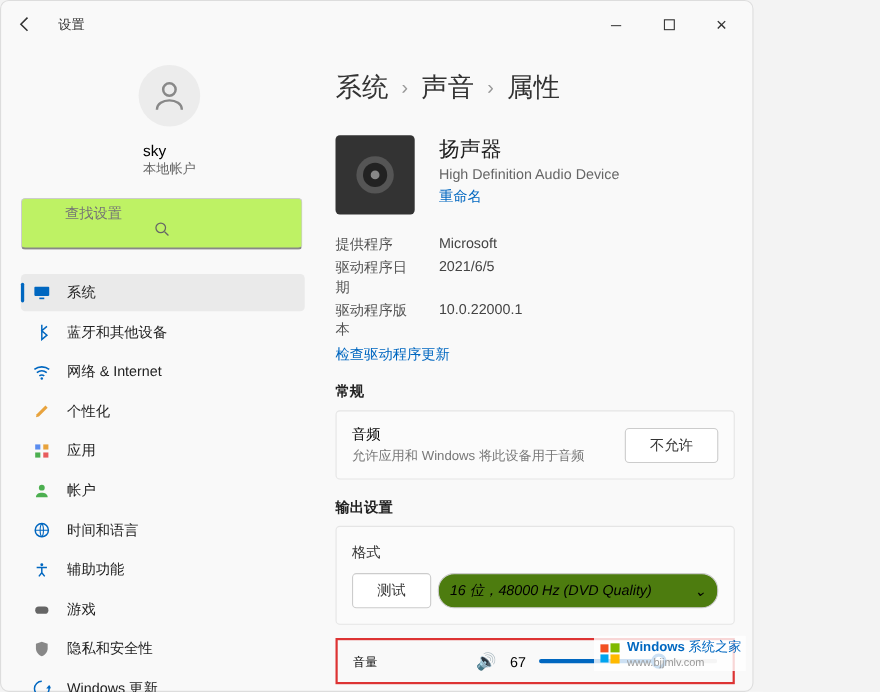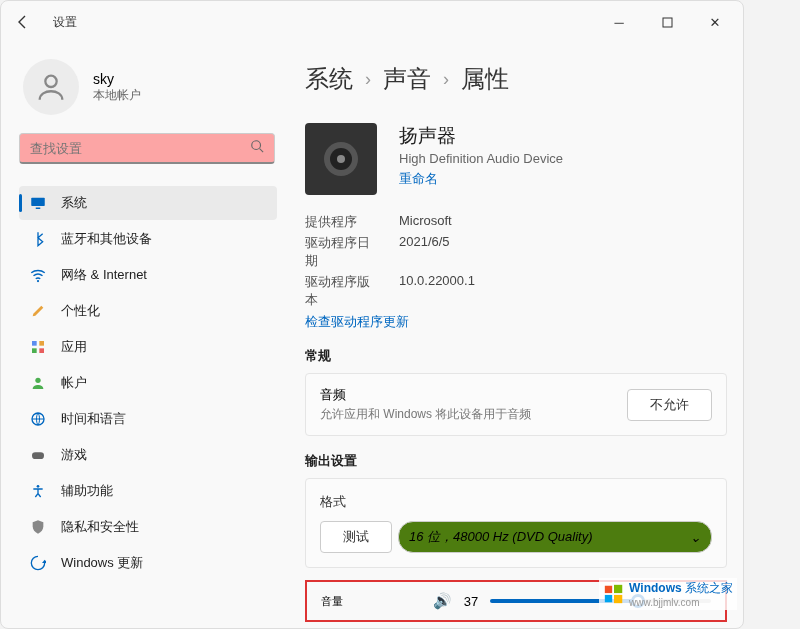--- a/index.html
+++ b/index.html
@@ -1,30 +1,30 @@
 <!DOCTYPE html>
 <html><head>
 <meta charset="utf-8">
 <style>
 * { box-sizing: border-box; margin: 0; padding: 0; font-family: "Segoe UI", "Microsoft YaHei", sans-serif; }
 body { background: #f3f3f3; width: 800px; height: 629px; overflow: hidden; }
-.window { width: 744px; height: 629px; background: #f9f9f9; border: 1px solid #ddd; border-radius: 8px; position: relative; }
+.window { width: 685px; height: 629px; background: #f9f9f9; border: 1px solid #ddd; border-radius: 8px; position: relative; }
 .titlebar { display: flex; align-items: center; justify-content: space-between; height: 42px; padding: 0 8px; }
 .titlebar-left { display: flex; align-items: center; gap: 16px; }
 .back-btn { width: 28px; height: 28px; display: flex; align-items: center; justify-content: center; color: #333; }
 .title-text { font-size: 12px; color: #333; }
 .sysbtns { display: flex; gap: 8px; }
 .sysbtn { width: 40px; height: 30px; display: flex; align-items: center; justify-content: center; color: #333; font-size: 13px; }
 .body { display: flex; height: calc(100% - 42px); }
 .sidebar { width: 288px; padding: 10px 0 10px 18px; }
-.user { display: flex; align-items: center; gap: 14px; padding: 6px 4px 18px; }
+.user { display: flex; align-items: center; gap: 14px; padding: 6px 4px 18px; flex-direction: column; }
 .avatar { width: 56px; height: 56px; border-radius: 50%; background: #ececec; display: flex; align-items: center; justify-content: center; }
 .user-name { font-size: 14px; color: #000; }
 .user-sub { font-size: 12px; color: #666; }
-.searchbox { margin-right: 14px; display: flex; align-items: center; border: 1px solid #ccc; border-bottom: 2px solid #888; border-radius: 4px; background: #fca5a5; padding: 5px 10px; }
+.searchbox { margin-right: 14px; display: flex; align-items: center; border: 1px solid #ccc; border-bottom: 2px solid #888; border-radius: 4px; background: #bef264; padding: 5px 10px; flex-direction: column; }
 .searchbox input { flex: 1; border: none; outline: none; font-size: 13px; background: transparent; }
 .nav { margin-top: 22px; display: flex; flex-direction: column; gap: 2px; padding-right: 12px; }
 .nav-item { display: flex; align-items: center; gap: 14px; padding: 8px 10px; border-radius: 4px; font-size: 13px; color: #222; position: relative; }
 .nav-item.active { background: #eaeaea; }
 .nav-item.active::before { content: ""; position: absolute; left: 0; top: 8px; bottom: 8px; width: 3px; background: #0067c0; border-radius: 2px; }
 .nav-icon { width: 18px; height: 18px; display: flex; align-items: center; justify-content: center; }
 .main { flex: 1; padding: 20px 16px 0 16px; overflow: hidden; }
 .breadcrumb { font-size: 24px; color: #333; display: flex; align-items: center; gap: 12px; margin-bottom: 28px; }
 .bc-sep { color: #999; font-size: 18px; }
 .device { display: flex; gap: 22px; margin-bottom: 18px; }
@@ -159,34 +159,34 @@
             <span class="nav-icon">
               <svg width="16" height="16" viewBox="0 0 24 24">
                 <circle cx="12" cy="12" r="9" stroke="#0067c0" stroke-width="2" fill="none"></circle>
                 <path d="M3 12h18M12 3c3 3 3 15 0 18M12 3c-3 3-3 15 0 18" stroke="#0067c0" stroke-width="1.5" fill="none"></path>
               </svg>
             </span>
             <span>时间和语言</span>
           </div>
           <div class="nav-item">
             <span class="nav-icon">
+              <svg width="16" height="16" viewBox="0 0 24 24">
+                <circle cx="12" cy="5" r="2" fill="#0067c0"></circle>
+                <path d="M5 9h14M12 9v7m-4 5l4-5 4 5" stroke="#0067c0" stroke-width="2" fill="none"></path>
+              </svg>
+            </span>
+            <span>辅助功能</span>
+          </div>
+          <div class="nav-item">
+            <span class="nav-icon">
               <svg width="18" height="16" viewBox="0 0 24 24">
                 <rect x="3" y="8" width="18" height="10" rx="5" fill="#666"></rect>
               </svg>
             </span>
             <span>游戏</span>
-          </div>
-          <div class="nav-item">
-            <span class="nav-icon">
-              <svg width="16" height="16" viewBox="0 0 24 24">
-                <circle cx="12" cy="5" r="2" fill="#0067c0"></circle>
-                <path d="M5 9h14M12 9v7m-4 5l4-5 4 5" stroke="#0067c0" stroke-width="2" fill="none"></path>
-              </svg>
-            </span>
-            <span>辅助功能</span>
           </div>
           <div class="nav-item">
             <span class="nav-icon">
               <svg width="16" height="16" viewBox="0 0 24 24">
                 <path d="M12 2l8 3v6c0 5-3 9-8 11-5-2-8-6-8-11V5z" fill="#888"></path>
               </svg>
             </span>
             <span>隐私和安全性</span>
           </div>
           <div class="nav-item">
@@ -257,21 +257,21 @@
           <div class="format-dd">
             <span>16 位，48000 Hz (DVD Quality)</span>
             <span>⌄</span>
           </div>
         </div>
       </div>
 
       <div class="volume-row">
         <div class="volume-label">音量</div>
         <span class="vol-icon">🔊</span>
-        <span class="vol-val">37</span>
+        <span class="vol-val">67</span>
         <div class="slider">
             <div class="slider-thumb"></div>
           </div>
       </div>
     </div>
   </div>
 
   <div class="watermark">
     <svg width="22" height="22" viewBox="0 0 24 24">
         <rect x="2" y="3" width="8" height="8" fill="#f25022"></rect>

